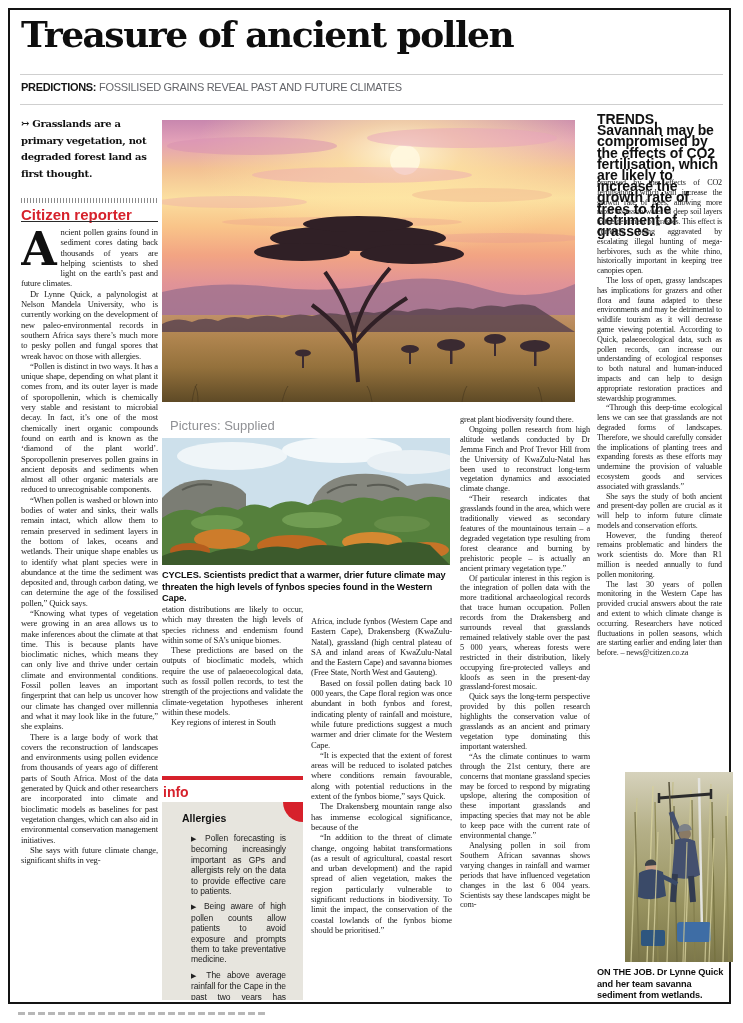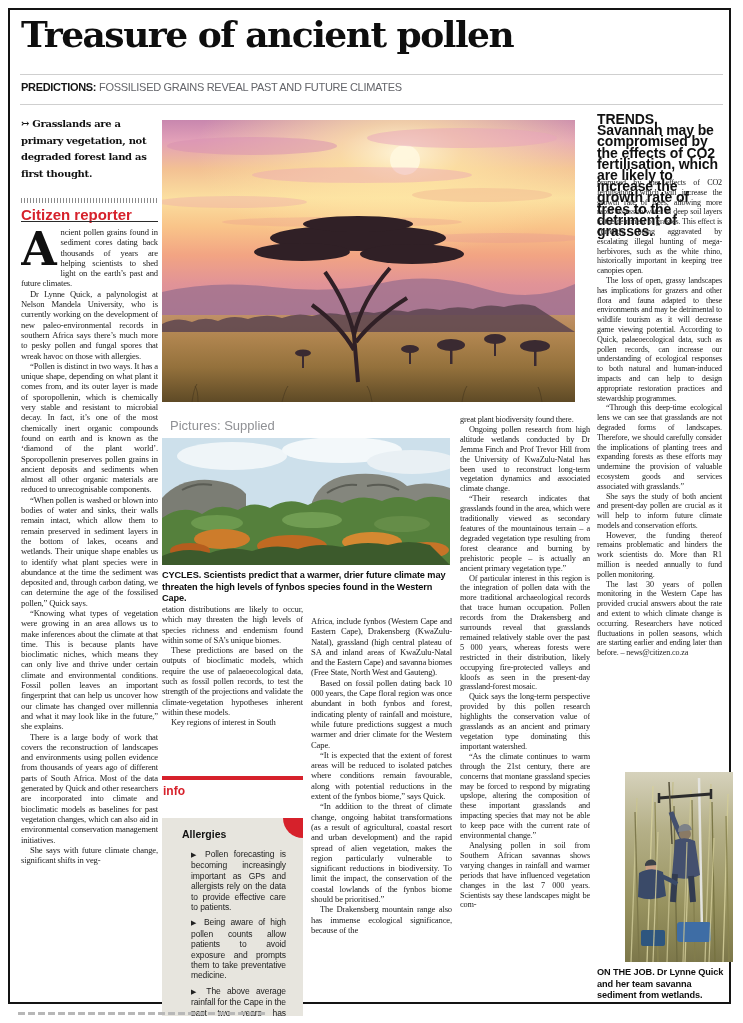--- a/index.html
+++ b/index.html
@@ -48,22 +48,22 @@
   .caption{position:absolute;font-family:"Liberation Sans",sans-serif;font-weight:bold;
            font-size:9.2px;line-height:11.5px;color:#101010;letter-spacing:-0.1px;}
   .caption-cycles{left:162px;top:570px;width:288px;}
   .caption-job{left:597px;top:967px;width:136px;}
   .col5-standfirst{position:absolute;left:597px;top:114px;width:125px;
            font-family:"Liberation Sans",sans-serif;font-weight:bold;font-size:14px;
            line-height:11.2px;color:#101010;letter-spacing:-0.1px;}
 
   .info-box{position:absolute;left:162px;top:776px;width:141px;height:227px;}
   .info-bar{height:4px;background:#d6212b;}
-  .info-label{font-family:"Liberation Sans",sans-serif;font-weight:bold;font-size:12px;
-              color:#d6212b;margin:4px 0 20px 1px;}
+  .info-label{font-family:"Liberation Sans",sans-serif;font-weight:bold;font-size:14px;
+              color:#d6212b;margin:4px 0 2px 1px;}
   .info-panel{position:relative;background:#e7e5de;height:198px;padding:9px 8px 6px 20px;
               box-sizing:border-box;overflow:hidden;}
   .info-corner{position:absolute;top:0;right:0;width:20px;height:20px;background:#d6212b;
                border-bottom-left-radius:100%;}
   .info-heading{font-family:"Liberation Sans",sans-serif;font-weight:bold;font-size:10.5px;
                 margin:1px 0 8px 0;color:#111;}
   .info-panel ul{margin:9px;padding:0;list-style:none;}
   .info-panel li{font-family:"Liberation Sans",sans-serif;font-size:8.5px;line-height:10.4px;
                  margin:0 0 5px 0;color:#222;text-align:justify;letter-spacing:-0.1px;}
   .info-panel li::before{content:"\25B6\00a0";font-size:7px;}
@@ -202,31 +202,31 @@
 
   <div class="body-col col2">
       <p>etation distributions are likely to occur, which may threaten the high levels of species richness and endemism found within some of SA’s unique biomes.</p>
       <p>These predictions are based on the outputs of bioclimatic models, which require the use of palaeoecological data, such as fossil pollen records, to test the strength of the projections and validate the climate-vegetation hypotheses inherent within these models.</p>
       <p>Key regions of interest in South</p>
     </div>
   <div class="body-col col3">
       <p>Africa, include fynbos (Western Cape and Eastern Cape), Drakensberg (KwaZulu-Natal), grassland (high central plateau of SA and inland areas of KwaZulu-Natal and the Eastern Cape) and savanna biomes (Free State, North West and Gauteng).</p>
       <p>Based on fossil pollen dating back 10 000 years, the Cape floral region was once abundant in both fynbos and forest, indicating plenty of rainfall and moisture, while future predictions suggest a much warmer and drier climate for the Western Cape.</p>
       <p>“It is expected that the extent of forest areas will be reduced to isolated patches where conditions remain favourable, along with potential reductions in the extent of the fynbos biome,” says Quick.</p>
+      <p>The Drakensberg mountain range also has immense ecological significance, because of the</p>
       <p>“In addition to the threat of climate change, ongoing habitat transformations (as a result of agricultural, coastal resort and urban development) and the rapid spread of alien vegetation, makes the region particularly vulnerable to significant reductions in biodiversity. To limit the impact, the conservation of the coastal lowlands of the fynbos biome should be prioritised.”</p>
-      <p>The Drakensberg mountain range also has immense ecological significance, because of the</p>
     </div>
   <div class="body-col col4">
       <p>great plant biodiversity found there.</p>
       <p>Ongoing pollen research from high altitude wetlands conducted by Dr Jemma Finch and Prof Trevor Hill from the University of KwaZulu-Natal has been used to reconstruct long-term vegetation dynamics and associated climate change.</p>
       <p>“Their research indicates that grasslands found in the area, which were traditionally viewed as secondary features of the mountainous terrain – a degraded vegetation type resulting from forest clearance and burning by prehistoric people – is actually an ancient primary vegetation type.”</p>
       <p>Of particular interest in this region is the integration of pollen data with the more traditional archaeological records that trace human occupation. Pollen records from the Drakensberg and surrounds reveal that grasslands remained relatively stable over the past 5 000 years, whereas forests were restricted in their distribution, likely occupying fire-protected valleys and kloofs as seen in the present-day grassland-forest mosaic.</p>
       <p>Quick says the long-term perspective provided by this pollen research highlights the conservation value of grasslands as an ancient and primary vegetation type dominating this important watershed.</p>
       <p>“As the climate continues to warm through the 21st century, there are concerns that montane grassland species may be forced to respond by migrating upslope, altering the composition of these important grasslands and impacting species that may not be able to keep pace with the current rate of environmental change.”</p>
-      <p>Analysing pollen in soil from Southern African savannas shows varying changes in rainfall and warmer periods that have influenced vegetation changes in the last 7 000 years. Scientists say these landscapes might be com-</p>
+      <p>Analysing pollen in soil from Southern African savannas shows varying changes in rainfall and warmer periods that have influenced vegetation changes in the last 6 004 years. Scientists say these landscapes might be com-</p>
     </div>
 
   <div class="col5-standfirst">TRENDS. Savannah may be compromised by the effects of CO2 fertilisation, which are likely to increase the growth rate of trees to the detriment of grasses.</div>
   <div class="body-col col5">
       <p>promised by the effects of CO2 fertilisation, which will increase the growth rate of trees, allowing more rapid access to water in deep soil layers to the detriment of grasses. This effect is currently being aggravated by escalating illegal hunting of mega-herbivores, such as the white rhino, historically important in keeping tree canopies open.</p>
       <p>The loss of open, grassy landscapes has implications for grazers and other flora and fauna adapted to these environments and may be detrimental to wildlife tourism as it will decrease game viewing potential. According to Quick, palaeoecological data, such as pollen records, can increase our understanding of ecological responses to both natural and human-induced impacts and can help to design appropriate restoration practices and stewardship programmes.</p>
       <p>“Through this deep-time ecological lens we can see that grasslands are not degraded forms of landscapes. Therefore, we should carefully consider the implications of planting trees and expanding forests as these efforts may undermine the provision of valuable ecosystem goods and services associated with grasslands.”</p>
       <p>She says the study of both ancient and present-day pollen are crucial as it will help to inform future climate models and conservation efforts.</p>
       <p>However, the funding thereof remains problematic and hinders the work scientists do. More than R1 million is needed annually to fund pollen monitoring.</p>
       <p>The last 30 years of pollen monitoring in the Western Cape has provided crucial answers about the rate and extent to which climate change is occurring. Researchers have noticed fluctuations in pollen seasons, which are starting earlier and ending later than before. – news@citizen.co.za</p>

